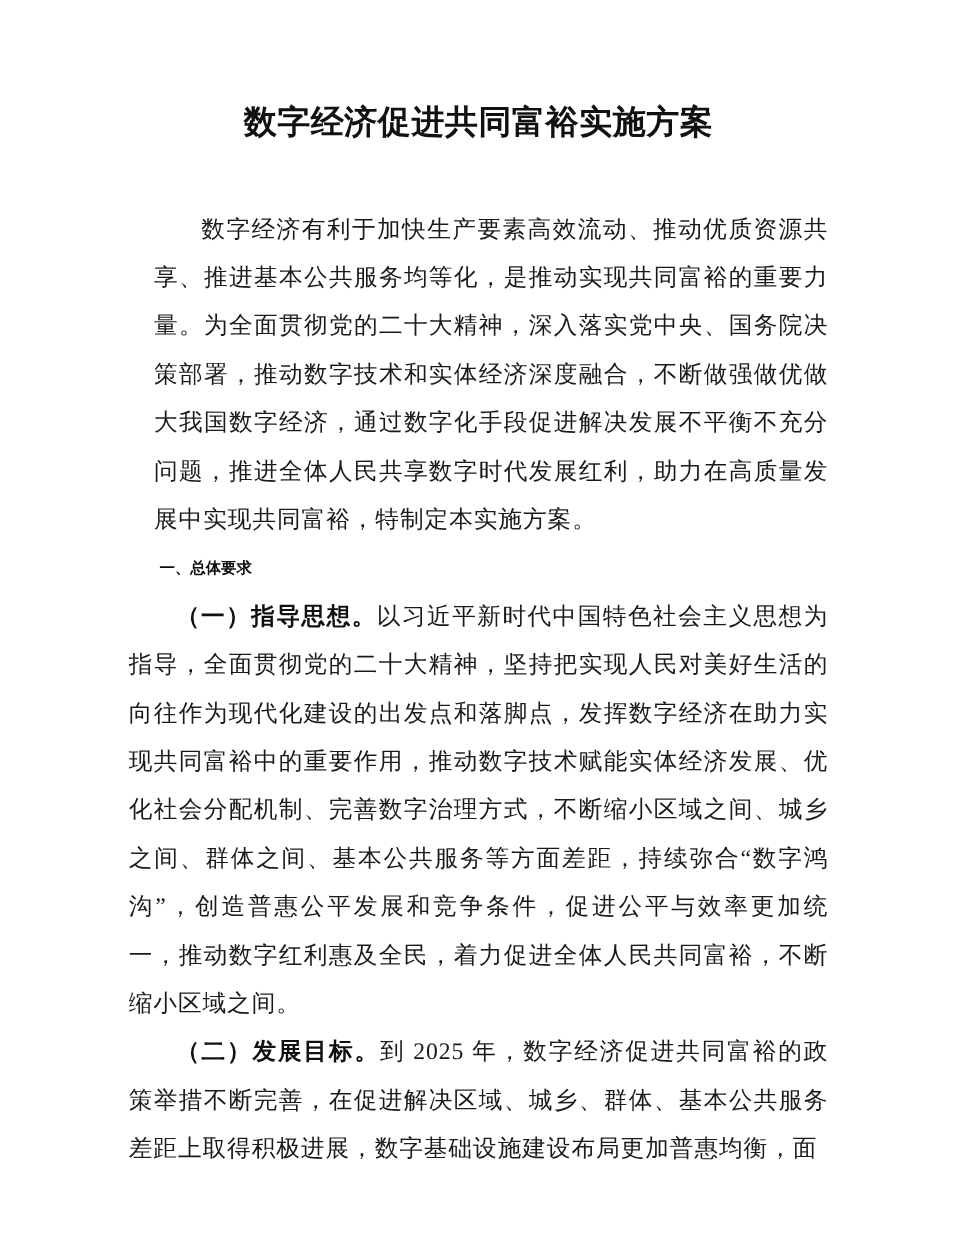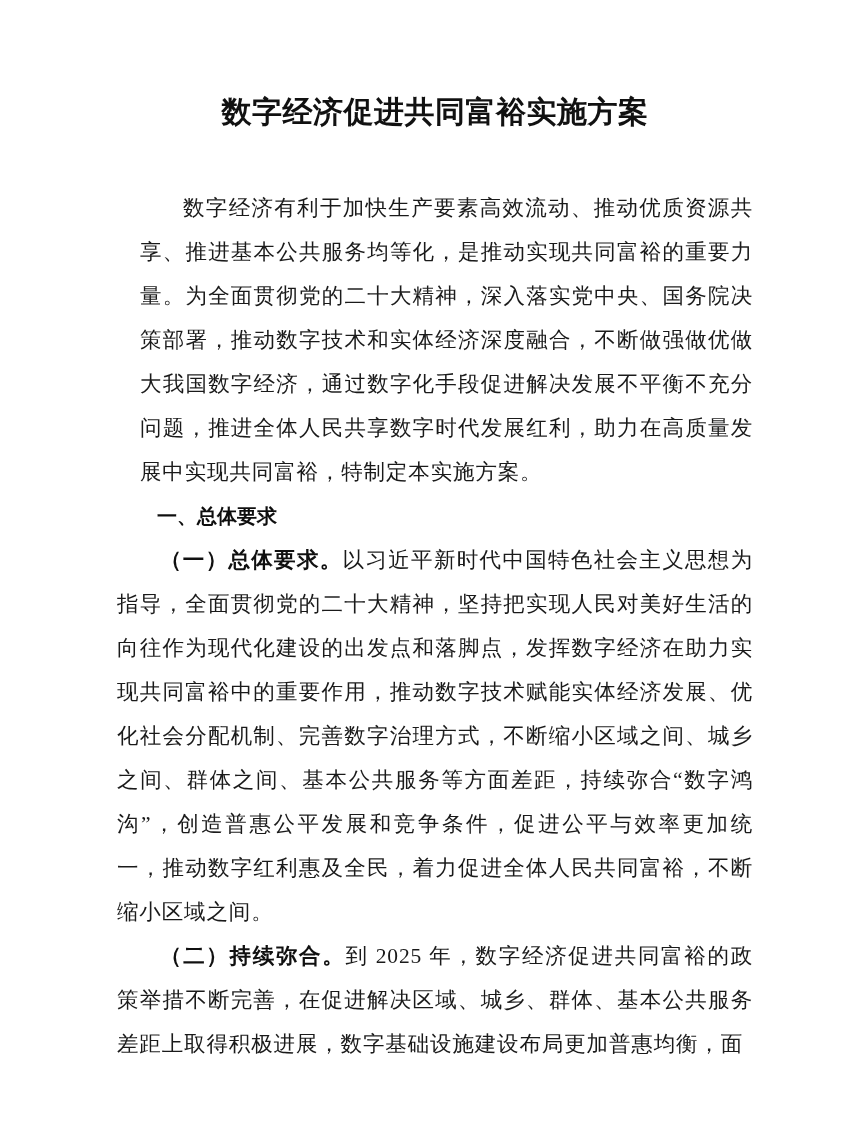--- a/index.html
+++ b/index.html
@@ -37,21 +37,21 @@
     text-indent: 2em;
     letter-spacing: 0.04em;
     color: #1a1a1a;
   }
   .para.intro {
     margin-top: 55px;
     margin-left: 23px;
   }
   .section-heading {
     margin: 0;
-    font-size: 20px;
+    font-size: 14px;
     line-height: 44px;
     font-weight: bold;
     text-indent: 2em;
     color: #0e0e0e;
     font-family: "Liberation Sans", sans-serif;
   }
   .lead {
     font-weight: bold;
     color: #101010;
   }
@@ -59,16 +59,16 @@
 </head>
 <body>
 
 <div class="page">
   <h1 class="doc-title">数字经济促进共同富裕实施方案</h1>
 
   <p class="para intro">数字经济有利于加快生产要素高效流动、推动优质资源共享、推进基本公共服务均等化，是推动实现共同富裕的重要力量。为全面贯彻党的二十大精神，深入落实党中央、国务院决策部署，推动数字技术和实体经济深度融合，不断做强做优做大我国数字经济，通过数字化手段促进解决发展不平衡不充分问题，推进全体人民共享数字时代发展红利，助力在高质量发展中实现共同富裕，特制定本实施方案。</p>
 
   <h2 class="section-heading">一、总体要求</h2>
 
-  <p class="para"><span class="lead">（一）总体要求。</span><span>以习近平新时代中国特色社会主义思想为指导，全面贯彻党的二十大精神，坚持把实现人民对美好生活的向往作为现代化建设的出发点和落脚点，发挥数字经济在助力实现共同富裕中的重要作用，推动数字技术赋能实体经济发展、优化社会分配机制、完善数字治理方式，不断缩小区域之间、城乡之间、群体之间、基本公共服务等方面差距，持续弥合“数字鸿沟”，创造普惠公平发展和竞争条件，促进公平与效率更加统一，推动数字红利惠及全民，着力促进全体人民共同富裕，不断缩小区域之间。</span></p>
+  <p class="para"><span class="lead">（一）指导思想。</span><span>以习近平新时代中国特色社会主义思想为指导，全面贯彻党的二十大精神，坚持把实现人民对美好生活的向往作为现代化建设的出发点和落脚点，发挥数字经济在助力实现共同富裕中的重要作用，推动数字技术赋能实体经济发展、优化社会分配机制、完善数字治理方式，不断缩小区域之间、城乡之间、群体之间、基本公共服务等方面差距，持续弥合“数字鸿沟”，创造普惠公平发展和竞争条件，促进公平与效率更加统一，推动数字红利惠及全民，着力促进全体人民共同富裕，不断缩小区域之间。</span></p>
 
-  <p class="para"><span class="lead">（二）持续弥合。</span><span>到 2025 年，数字经济促进共同富裕的政策举措不断完善，在促进解决区域、城乡、群体、基本公共服务差距上取得积极进展，数字基础设施建设布局更加普惠均衡，面</span></p>
+  <p class="para"><span class="lead">（二）发展目标。</span><span>到 2025 年，数字经济促进共同富裕的政策举措不断完善，在促进解决区域、城乡、群体、基本公共服务差距上取得积极进展，数字基础设施建设布局更加普惠均衡，面</span></p>
 </div>
 
 </body></html>

